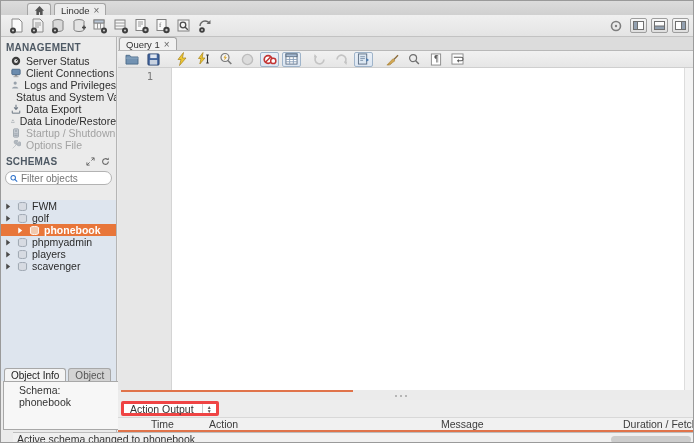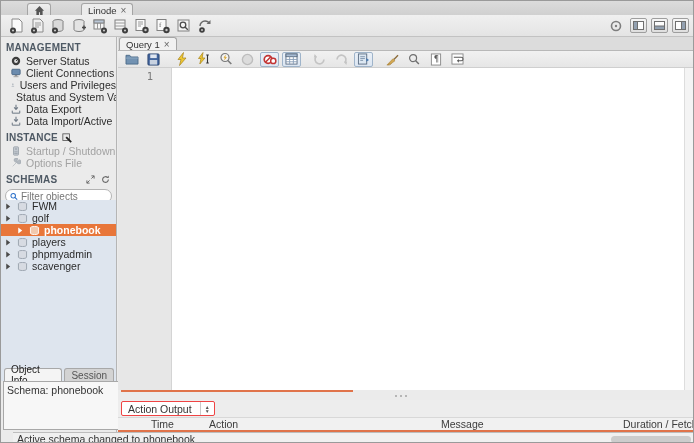--- a/index.html
+++ b/index.html
@@ -4,21 +4,21 @@
 <style>
   * { margin:0; padding:0; box-sizing:border-box; }
   html,body { background:#fff; }
   #window {
     position:relative; width:694px; height:443px; overflow:hidden;
     font-family:"Liberation Sans", sans-serif; font-size:11px; color:#2e2e2e;
     background:#ebebeb; border:1px solid #9a9a9a;
   }
   
   #toptabs { position:absolute; left:0; top:0; width:100%; height:16px;
-    background:linear-gradient(#dcdcdc,#cfcfcf); border-bottom:1px solid #aaa; display:flex; align-items:flex-end;gap:27px; }
+    background:linear-gradient(#dcdcdc,#cfcfcf); border-bottom:1px solid #aaa; display:flex; align-items:flex-end; }
   .home-tab { width:24px; height:13px; margin-left:26px; background:linear-gradient(#efefef,#dddddd);
     border:1px solid #a5a5a5; border-bottom:none; border-radius:3px 3px 0 0; display:flex; align-items:center; justify-content:center; }
   .conn-tab { height:13px; margin-left:3px; padding:0 6px; background:#ececec; border:1px solid #a5a5a5; border-bottom:none;
     border-radius:3px 3px 0 0; display:flex; align-items:center; gap:4px; font-size:9.5px; color:#333; }
   .tab-close { color:#666; font-size:10px; line-height:9px; }
   
   #maintoolbar { position:absolute; left:0; top:14px; width:100%; height:22px;
     background:linear-gradient(#f0f0f0,#e4e4e4); border-bottom:1px solid #c2c2c2; display:flex; align-items:center; padding:0 4px; }
   .tbtn { width:21px; height:19px; display:flex; align-items:center; justify-content:center; border-radius:2px; }
   #maintoolbar .spacer { flex:1; }
@@ -36,41 +36,41 @@
   #filterbox input { border:none; outline:none; width:86px; font-family:"Liberation Sans",sans-serif; font-size:10px; color:#333; background:transparent; }
   #schema-list { position:absolute; left:0; top:163px; width:115px; height:167px; background:#dee5ee; overflow:hidden; }
   .schema-row { height:12px; display:flex; align-items:center; gap:4px; padding-left:4px; font-size:10.5px; color:#2b2b2b; cursor:default; }
   .schema-row.selected { background:#e8763a; color:#fff; font-weight:bold;padding-left:16px; }
   .schema-row .tri { width:8px; text-align:center; }
   
   #objtabs { position:absolute; left:0; top:330px; width:115px; height:14px; display:flex; align-items:flex-end; padding-left:3px; background:#dee5ee; }
   .objtab { height:13px; padding:0 6px; font-size:10px; display:flex; align-items:center; border:1px solid #a8a8a8; border-bottom:none;
     border-radius:3px 3px 0 0; background:#d3d3d3; color:#555; margin-right:2px; }
   .objtab.active { background:#f4f4f4; color:#222; }
-  #objcontent { position:absolute; left:2px; top:344px; width:123px; height:49px; background:#f7f7f7; border:1px solid #a8a8a8; padding:2px 3px; font-size:10.5px; color:#333; }
+  #objcontent { position:absolute; left:2px; top:344px; width:123px; height:49px; background:#f7f7f7; border:1px solid #a8a8a8; padding:2px 15px; font-size:10.5px; color:#333; }
   
   #main { position:absolute; left:117px; top:36px; width:577px; height:395px; background:#ebebeb; }
   #qtabs { position:absolute; left:0; top:0; width:100%; height:14px; background:#dcdcdc; border-bottom:1px solid #b8b8b8; display:flex; align-items:center; }
   .query-tab { height:13px; margin-left:1px; padding:0 6px; background:#f1f1f1; border:1px solid #a5a5a5; border-bottom:none;
     border-radius:3px 3px 0 0; display:flex; align-items:center; gap:4px; font-size:9.5px; color:#333; }
   #sqltoolbar { position:absolute; left:0; top:14px; width:100%; height:17px; background:linear-gradient(#f1f1f1,#e6e6e6);
     border-bottom:1px solid #cfcfcf; display:flex; align-items:center; padding-left:4px; gap:3px; }
   .sbtn { width:19px; height:15px; display:flex; align-items:center; justify-content:center; border-radius:2px; border:1px solid transparent; }
   .sbtn.pressed { border:1px solid #9fb4ca; background:linear-gradient(#eaf0f7,#dce6f2); }
   .sbtn.gap { margin-left:6px; }
   #editor { position:absolute; left:0; top:31px; width:100%; height:322px; background:#fff; }
   #gutter { position:absolute; left:0; top:0; width:54px; height:100%; background:#e7e7e7; border-right:1px solid #d4d4d4;
     font-family:"DejaVu Sans Mono", monospace; font-size:10.5px; color:#7a7a7a; text-align:right; padding:2px 18px 0 0; }
   #editor-scroll { position:absolute; right:0; top:0; width:11px; height:100%; background:#f4f4f4; border-left:1px solid #ddd; }
   .progress-line { position:absolute; left:3px; top:353px; width:232px; height:2px; background:#e0734a; }
   #splitter { position:absolute; left:0; top:355px; width:100%; height:8px; background:#ebebeb; }
   #splitter .grip { position:absolute; left:48%; top:3px; width:14px; height:2px;
     background:repeating-linear-gradient(90deg,#b5b5b5 0 2px,transparent 2px 5px); }
   #aout-bar { position:absolute; left:0; top:363px; width:100%; height:17px; background:#ededed; display:flex; align-items:center; padding-left:3px; }
-  #aout-select { height:15px; background:#fff; border:1px solid #ef4444; border-radius:2px; display:flex; align-items:flex-end; font-size:10.5px; color:#333; padding-left:6px; }
+  #aout-select { height:15px; background:#fff; border:3px solid #ef4444; border-radius:2px; display:flex; align-items:center; font-size:10.5px; color:#333; padding-left:6px; }
   #aout-select .stepper { width:14px; height:100%; border-left:1px solid #c9c9c9; margin-left:8px; display:flex; flex-direction:column; align-items:center; justify-content:center; font-size:5px; color:#555; line-height:4px; }
   #aout-header { position:absolute; left:0; top:380px; width:100%; height:13px; background:#f1f1f1; border-top:1px solid #d8d8d8;
     display:flex; align-items:center; font-size:10.5px; color:#3c3c3c; }
   #aout-header .col { white-space:nowrap; overflow:hidden; }
   .accent-line { position:absolute; left:0; top:393px; width:100%; height:2px; background:#e0734a; }
   
   #statusbar { position:absolute; left:12px; top:431px; width:100%; height:12px; background:#f0f0f0; border-top:1px solid #bdbdbd;
     display:flex; align-items:center; padding-left:4px; font-size:10.5px; color:#333; }
   #statusbar .hthumb { position:absolute; right:14px; top:3px; width:80px; height:7px; border-radius:4px; background:#cccccc; }
   svg { display:block; }
@@ -216,51 +216,44 @@
           <rect x="4.5" y="8.5" width="3" height="1.5" fill="#8a8a8a"></rect>
           <rect x="3" y="10" width="6" height="1" fill="#9a9a9a"></rect>
         </svg>
       <span>Client Connections</span>
     </div>
     <div class="side-item">
       <svg width="10" height="10" viewBox="0 0 12 12">
           <circle cx="6" cy="3.2" r="2.3" fill="#98a1ab"></circle>
           <path d="M1.5 11c0-3.2 9-3.2 9 0z" fill="#98a1ab"></path>
         </svg>
-      <span>Users and Privileges</span>
+      <span>Logs and Privileges</span>
     </div>
     <div class="side-item">
       <svg width="10" height="10" viewBox="0 0 12 12">
           <rect x="0.5" y="1.5" width="11" height="8.5" fill="#cfd6de" stroke="#7e8893"></rect>
           <path d="M2 4h8M2 6h8M2 8h5" stroke="#7e8893"></path>
         </svg>
       <span>Status and System Variables</span>
     </div>
     <div class="side-item">
       <svg width="10" height="10" viewBox="0 0 12 12">
           <path d="M6 1v5M3.8 4L6 6.5 8.2 4" fill="none" stroke="#6d7884" stroke-width="1.3"></path>
           <path d="M1.5 8v3h9V8" fill="none" stroke="#6d7884" stroke-width="1.2"></path>
         </svg>
       <span>Data Export</span>
     </div>
     <div class="side-item">
       <svg width="10" height="10" viewBox="0 0 12 12">
           <path d="M6 1v5M3.8 4L6 6.5 8.2 4" fill="none" stroke="#6d7884" stroke-width="1.3"></path>
           <path d="M1.5 8v3h9V8" fill="none" stroke="#6d7884" stroke-width="1.2"></path>
         </svg>
-      <span>Data Import/Active</span>
-    </div>
-
-    <div class="section-title">
-      <span>INSTANCE</span>
-      <svg width="10" height="10" viewBox="0 0 12 12">
-          <rect x="1" y="1" width="8" height="8" fill="#e8e8e8" stroke="#555"></rect>
-          <path d="M5 5l6 6" stroke="#222" stroke-width="2.2"></path>
-        </svg>
-    </div>
+      <span>Data Linode/Restore</span>
+    </div>
+
     <div class="side-item disabled">
       <svg width="10" height="10" viewBox="0 0 12 12">
           <rect x="3" y="1" width="6" height="10" rx="1" fill="#c3c9d0" stroke="#9aa2ab"></rect>
           <circle cx="6" cy="3.5" r="0.9" fill="#8b939c"></circle>
           <path d="M4 7h4M4 9h4" stroke="#9aa2ab"></path>
         </svg>
       <span>Startup / Shutdown</span>
     </div>
     <div class="side-item disabled">
       <svg width="10" height="10" viewBox="0 0 12 12">
@@ -328,54 +321,54 @@
       <div class="schema-row">
         <span class="tri">
             <svg width="6" height="7" viewBox="0 0 6 8">
               <path d="M1 0.5l4.5 3.5L1 7.5z" fill="#4a4a4a"></path>
             </svg>
           </span>
         <svg width="11" height="9" viewBox="0 0 12 10">
             <ellipse cx="6" cy="2" rx="4.5" ry="1.5" fill="#d7dbe2" stroke="#99a2ad"></ellipse>
             <path d="M1.5 2v6c0 .8 2 1.5 4.5 1.5S10.5 8.8 10.5 8V2" fill="#d7dbe2" stroke="#99a2ad"></path>
           </svg>
-        <span>players</span>
+        <span>phpmyadmin</span>
       </div>
       <div class="schema-row">
         <span class="tri">
             <svg width="6" height="7" viewBox="0 0 6 8">
               <path d="M1 0.5l4.5 3.5L1 7.5z" fill="#4a4a4a"></path>
             </svg>
           </span>
         <svg width="11" height="9" viewBox="0 0 12 10">
             <ellipse cx="6" cy="2" rx="4.5" ry="1.5" fill="#d7dbe2" stroke="#99a2ad"></ellipse>
             <path d="M1.5 2v6c0 .8 2 1.5 4.5 1.5S10.5 8.8 10.5 8V2" fill="#d7dbe2" stroke="#99a2ad"></path>
           </svg>
-        <span>phpmyadmin</span>
+        <span>players</span>
       </div>
       <div class="schema-row">
         <span class="tri">
             <svg width="6" height="7" viewBox="0 0 6 8">
               <path d="M1 0.5l4.5 3.5L1 7.5z" fill="#4a4a4a"></path>
             </svg>
           </span>
         <svg width="11" height="9" viewBox="0 0 12 10">
             <ellipse cx="6" cy="2" rx="4.5" ry="1.5" fill="#d7dbe2" stroke="#99a2ad"></ellipse>
             <path d="M1.5 2v6c0 .8 2 1.5 4.5 1.5S10.5 8.8 10.5 8V2" fill="#d7dbe2" stroke="#99a2ad"></path>
           </svg>
         <span>scavenger</span>
       </div>
     </div>
 
     <div id="objtabs">
       <div class="objtab active">
         <span>Object Info</span>
       </div>
       <div class="objtab">
-        <span>Session</span>
+        <span>Object</span>
       </div>
     </div>
     <div id="objcontent">
       <span>Schema: phonebook</span>
     </div>
   </div>
 
   <div id="main">
     <div id="qtabs">
       <div class="query-tab">

